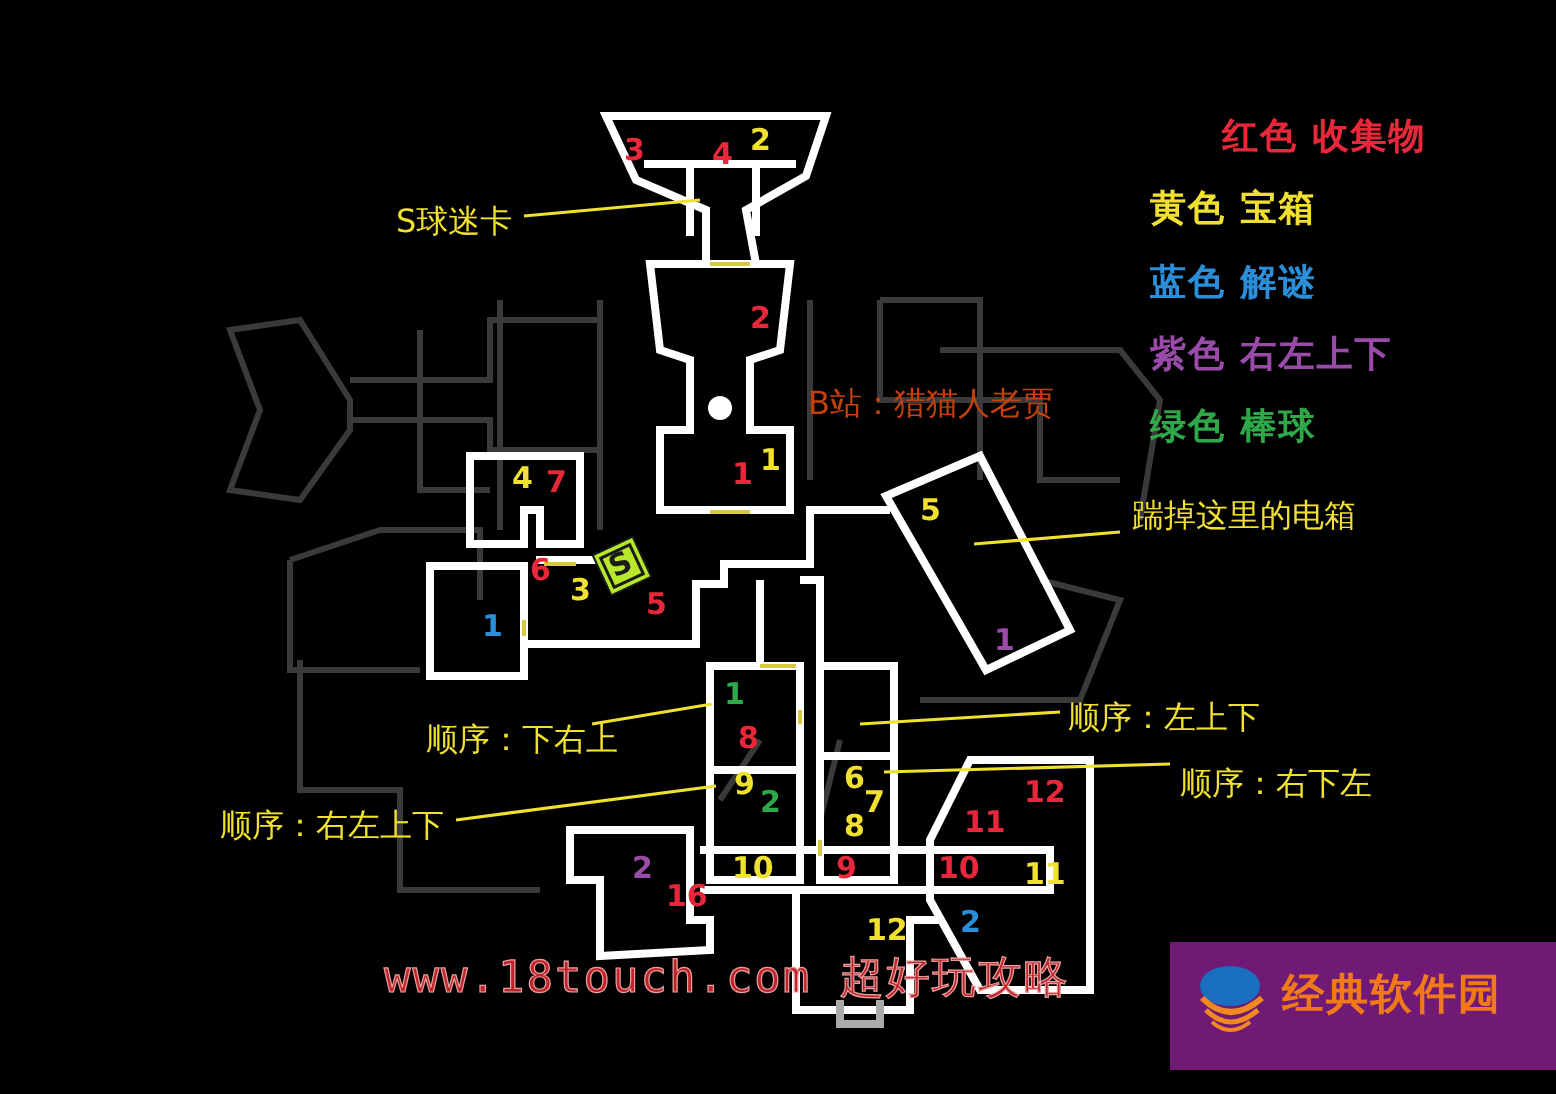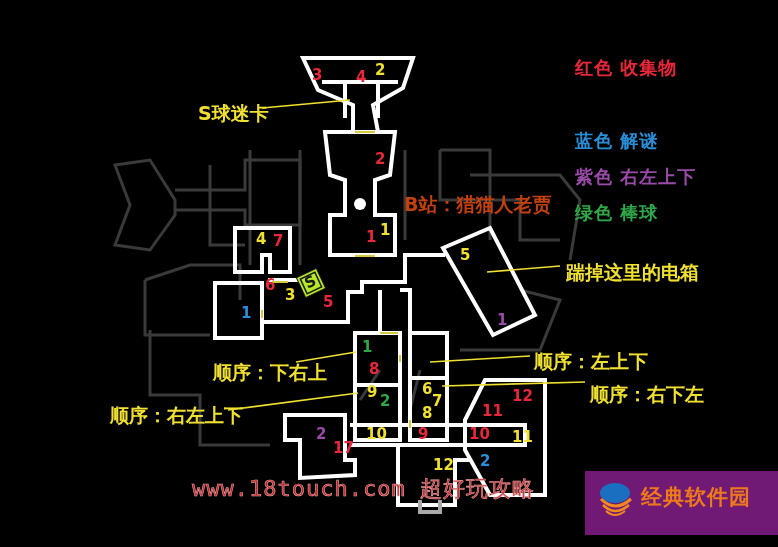--- a/index.html
+++ b/index.html
@@ -1,21 +1,21 @@
 <!DOCTYPE html>
 <html><head>
 <meta charset="utf-8">
 <style>
   html, body { margin:0; padding:0; background:#000; }
   body { width:778px; height:547px; position:relative; overflow:hidden; font-family:"DejaVu Sans", sans-serif; }
   #map { position:absolute; left:0; top:0; width:778px; height:547px; }
   .lbl { position:absolute; font-weight:bold; white-space:nowrap; line-height:1; }
   .num { position:absolute; font-weight:bold; font-size:15px; line-height:1; font-family:"DejaVu Sans", sans-serif; }
   .legend-row { position:absolute; left:575px; font-size:18px; font-weight:bold; white-space:nowrap; letter-spacing:1px; }
-  .anno { position:absolute; color:#f0e030; font-size:19px; font-weight:bold; white-space:nowrap; }
+  .anno { position:absolute; color:#f0e030; font-size:16px; font-weight:normal; white-space:nowrap; }
   .watermark { position:absolute; left:192px; top:474px; font-size:22px; color:#c0242a; font-family:"DejaVu Sans Mono", monospace; letter-spacing:1px; -webkit-text-stroke:0.6px #e8a0a0; }
   .logo-box { position:absolute; left:585px; top:471px; width:193px; height:64px; background:#701a75; }
   .logo-text { position:absolute; left:56px; top:12px; font-size:21px; color:#f07a1a; font-weight:bold; letter-spacing:1px; }
 </style>
 </head>
 <body>
 
 <div id="map">
   <svg width="778" height="547" viewBox="0 0 778 547">
 
@@ -90,60 +90,64 @@
       <line x1="442" y1="386" x2="585" y2="382"></line>
       <line x1="228" y1="410" x2="358" y2="393"></line>
     </g>
 
   </svg>
 
   
   <span class="lbl" style="left:305px;top:275px;font-size:15px;color:#1a1a1a;transform:rotate(-25deg);">S</span>
 
   
-  <div class="legend-row" style="top:56px;color:#e8283a;">
+  <div class="legend-row" style="top:56px;color:#e8283a;margin-left:36px;">
     <span>红色</span>
     <span>收集物</span>
+  </div>
+  <div class="legend-row" style="top:92px;color:#f0e030;">
+    <span>黄色</span>
+    <span>宝箱</span>
   </div>
   <div class="legend-row" style="top:129px;color:#2a8fd8;">
     <span>蓝色</span>
     <span>解谜</span>
   </div>
   <div class="legend-row" style="top:165px;color:#9a4aa8;">
     <span>紫色</span>
     <span>右左上下</span>
   </div>
   <div class="legend-row" style="top:201px;color:#2fa84a;text-align:center;">
     <span>绿色</span>
     <span>棒球</span>
   </div>
 
   
   <span class="anno" style="left:198px;top:101px;">S球迷卡</span>
   <span class="anno" style="left:404px;top:192px;color:#c2410c;">B站：猎猫人老贾</span>
-  <span class="anno" style="left:566px;top:260px;text-align:center;">踹掉这里的电箱</span>
+  <span class="anno" style="left:566px;top:248px;text-align:center;">踹掉这里的电箱</span>
   <span class="anno" style="left:213px;top:360px;">顺序：下右上</span>
   <span class="anno" style="left:534px;top:349px;">顺序：左上下</span>
   <span class="anno" style="left:590px;top:382px;">顺序：右下左</span>
   <span class="anno" style="left:110px;top:403px;">顺序：右左上下</span>
 
   
   <span class="num" style="left:312px;top:68px;color:#e8283a;">3</span>
   <span class="num" style="left:356px;top:70px;color:#e8283a;">4</span>
   <span class="num" style="left:375px;top:152px;color:#e8283a;">2</span>
   <span class="num" style="left:366px;top:230px;color:#e8283a;">1</span>
   <span class="num" style="left:273px;top:234px;color:#e8283a;">7</span>
   <span class="num" style="left:265px;top:278px;color:#e8283a;">6</span>
   <span class="num" style="left:323px;top:295px;color:#e8283a;">5</span>
   <span class="num" style="left:369px;top:362px;color:#e8283a;">8</span>
   <span class="num" style="left:482px;top:404px;color:#e8283a;">11</span>
   <span class="num" style="left:512px;top:389px;color:#e8283a;">12</span>
   <span class="num" style="left:418px;top:427px;color:#e8283a;">9</span>
   <span class="num" style="left:469px;top:427px;color:#e8283a;">10</span>
-  <span class="num" style="left:333px;top:441px;color:#e8283a;">17</span>
+  <span class="num" style="left:333px;top:441px;color:#e8283a;">16</span>
 
   
   <span class="num" style="left:375px;top:63px;color:#f0e030;">2</span>
   <span class="num" style="left:380px;top:223px;color:#f0e030;">1</span>
   <span class="num" style="left:256px;top:232px;color:#f0e030;">4</span>
   <span class="num" style="left:285px;top:288px;color:#f0e030;">3</span>
   <span class="num" style="left:460px;top:248px;color:#f0e030;">5</span>
   <span class="num" style="left:367px;top:385px;color:#f0e030;">9</span>
   <span class="num" style="left:422px;top:382px;color:#f0e030;">6</span>
   <span class="num" style="left:432px;top:394px;color:#f0e030;">7</span>

